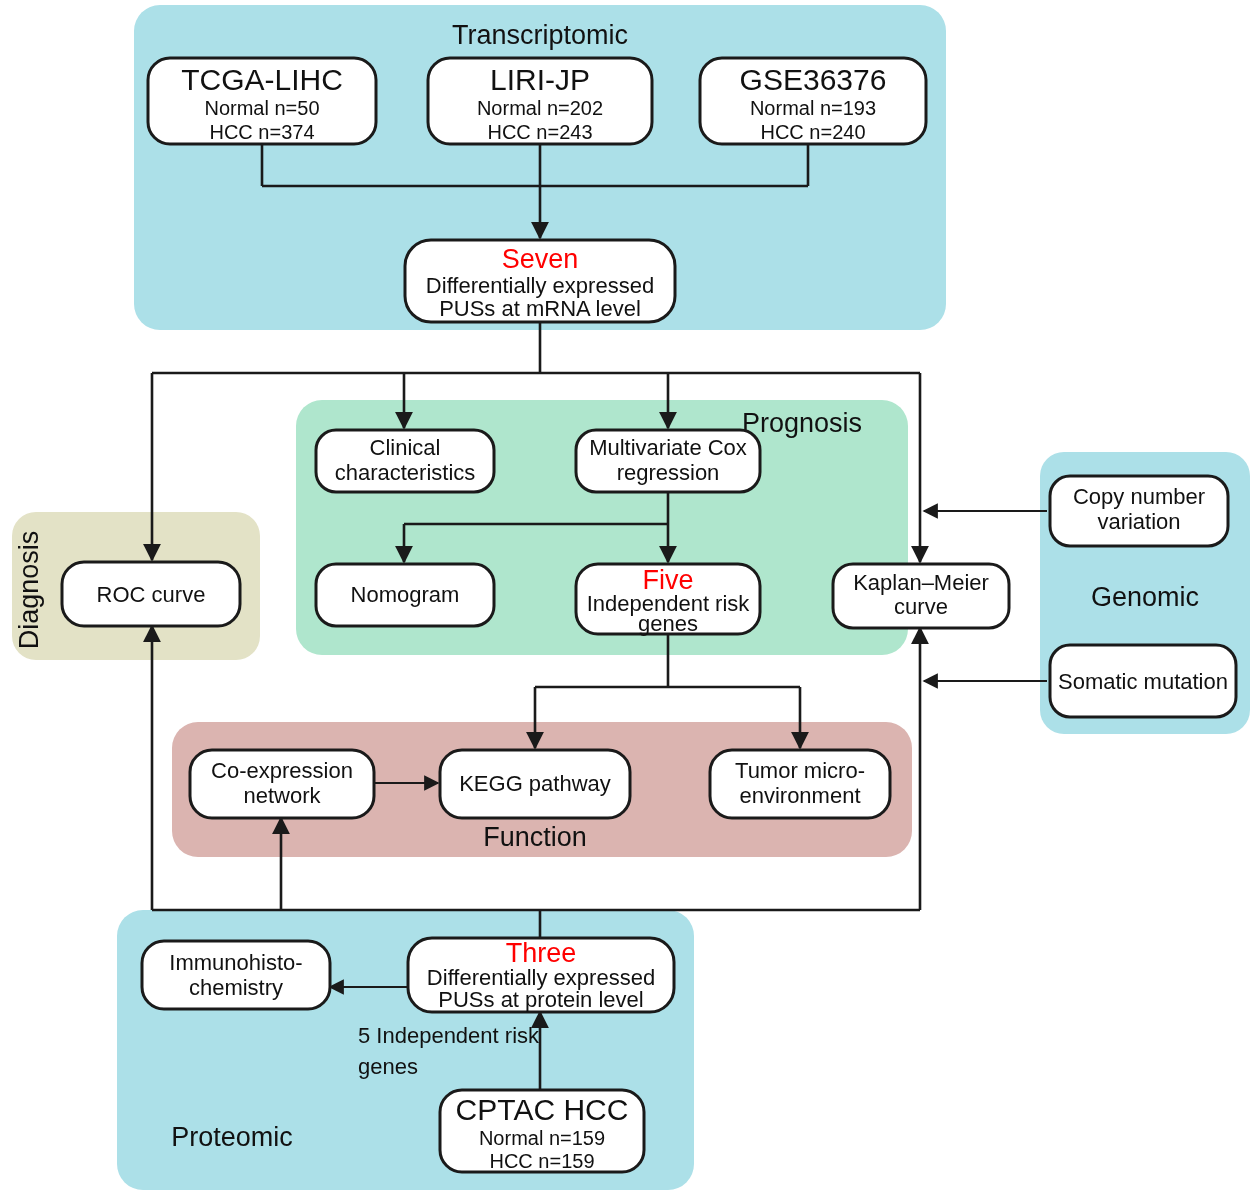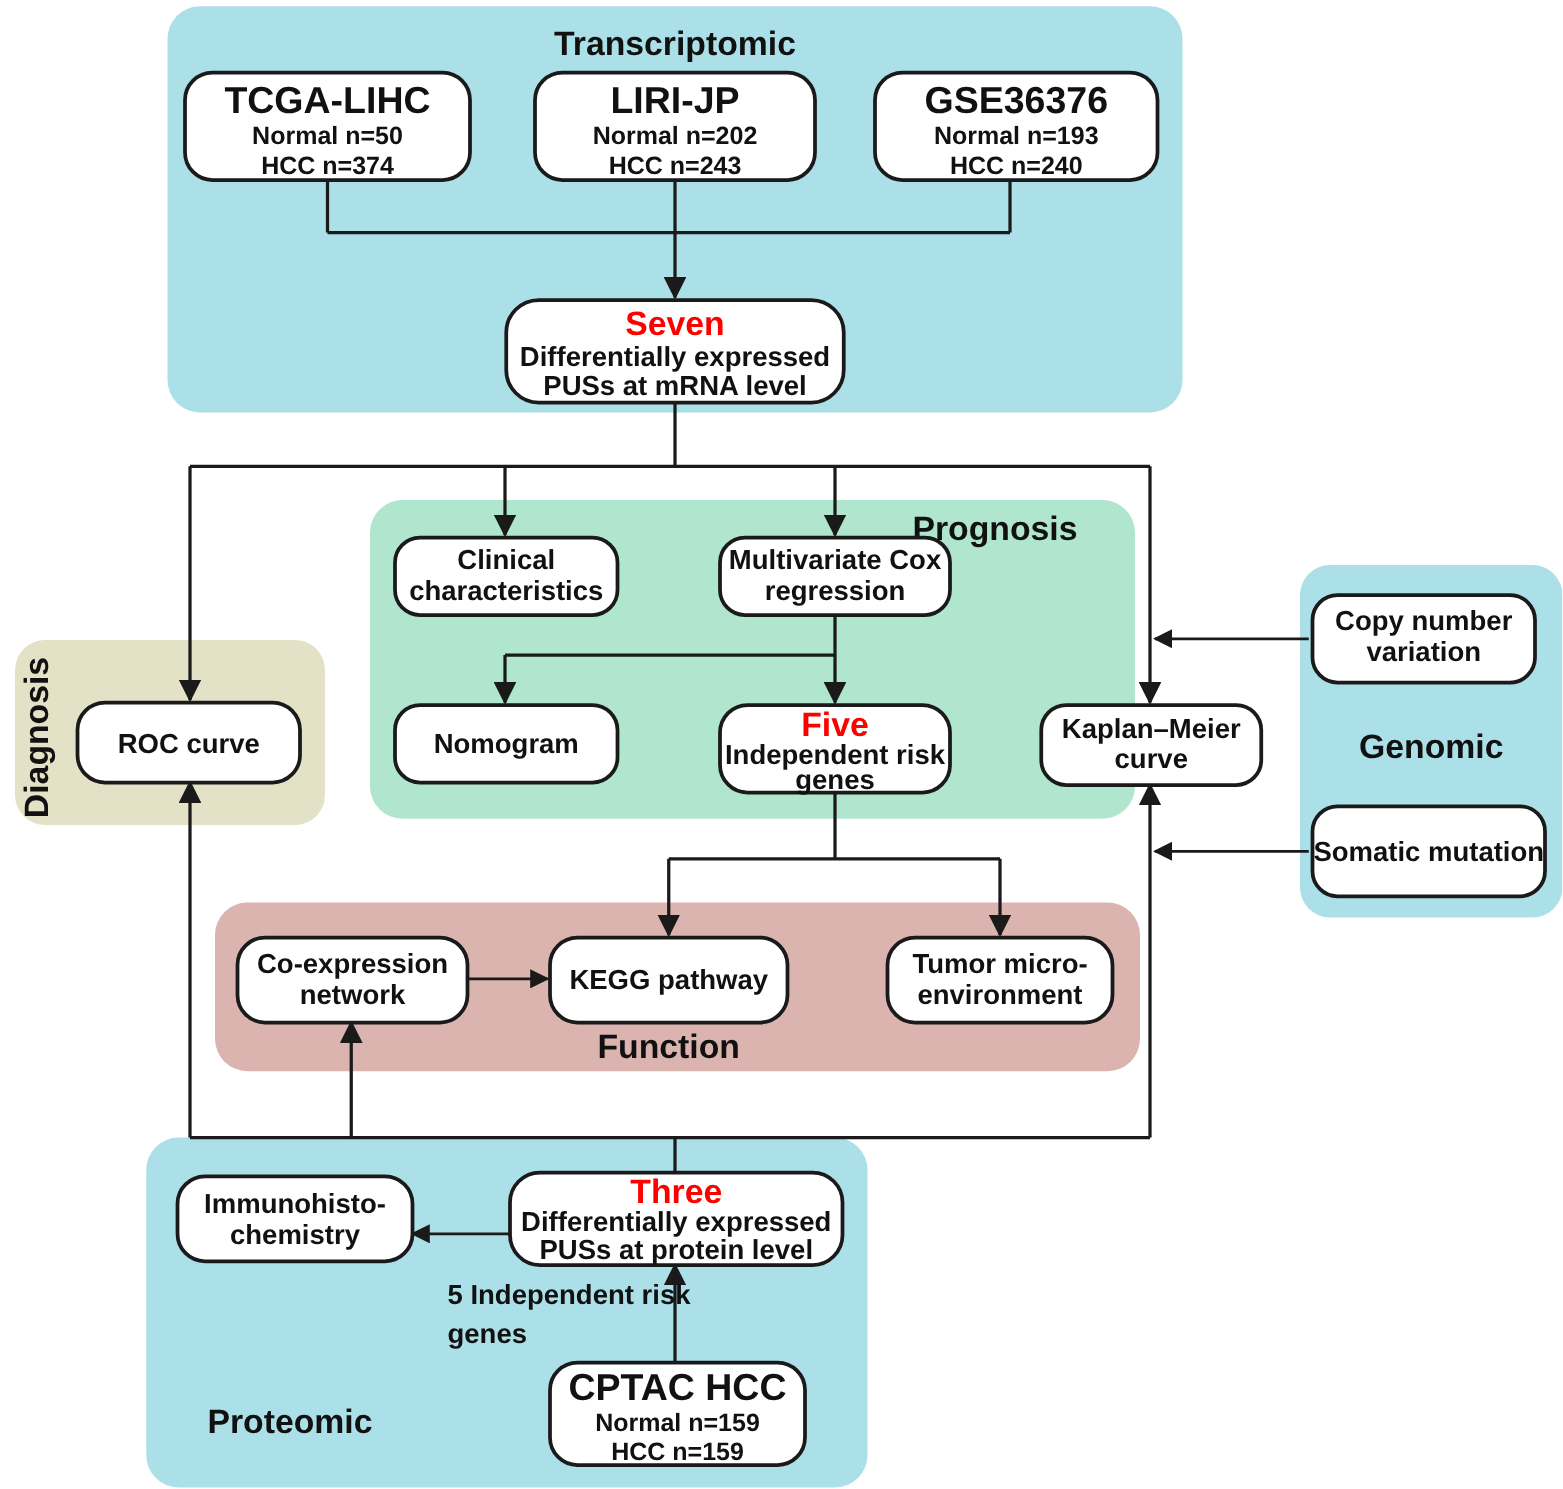--- a/index.html
+++ b/index.html
@@ -9,21 +9,20 @@
   }
   body {
     font-family: "Liberation Sans", sans-serif;
   }
   #stage {
     position: relative;
     width: 1250px;
     height: 1191px;
     background: #ffffff;
     overflow: hidden;
-    font-weight: bold;
   }
   svg.flow {
     position: absolute;
     left: 0;
     top: 0;
     width: 1250px;
     height: 1191px;
   }
   .panel-label {
     font-family: "Liberation Sans", sans-serif;

